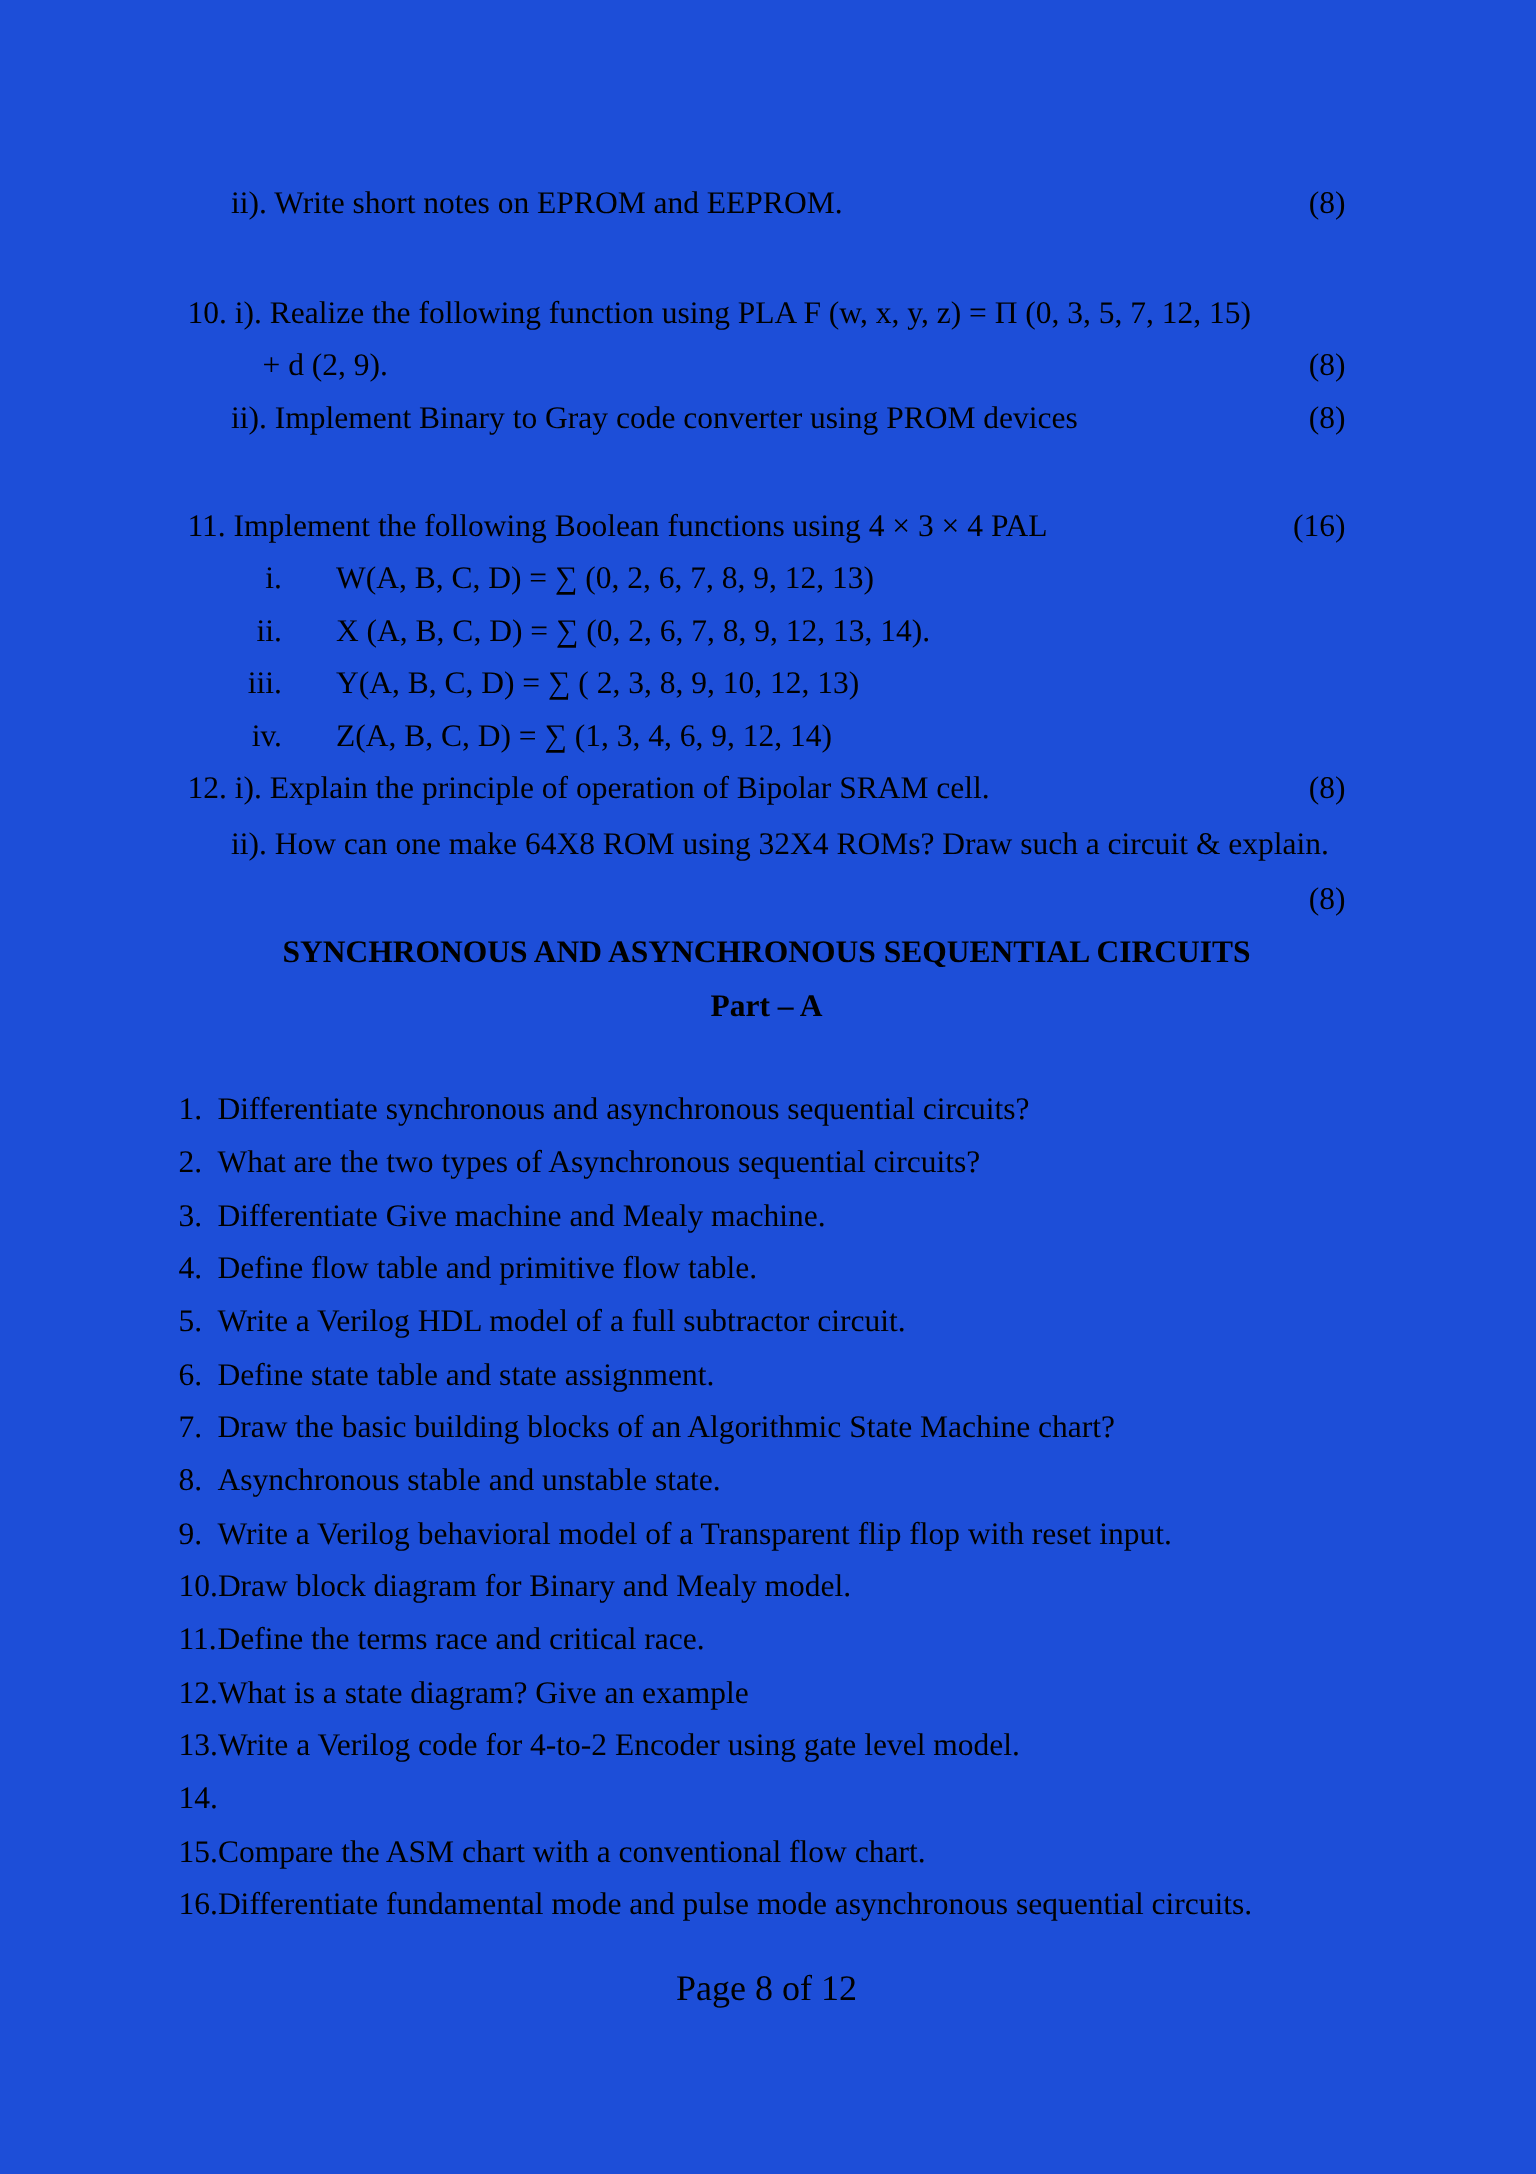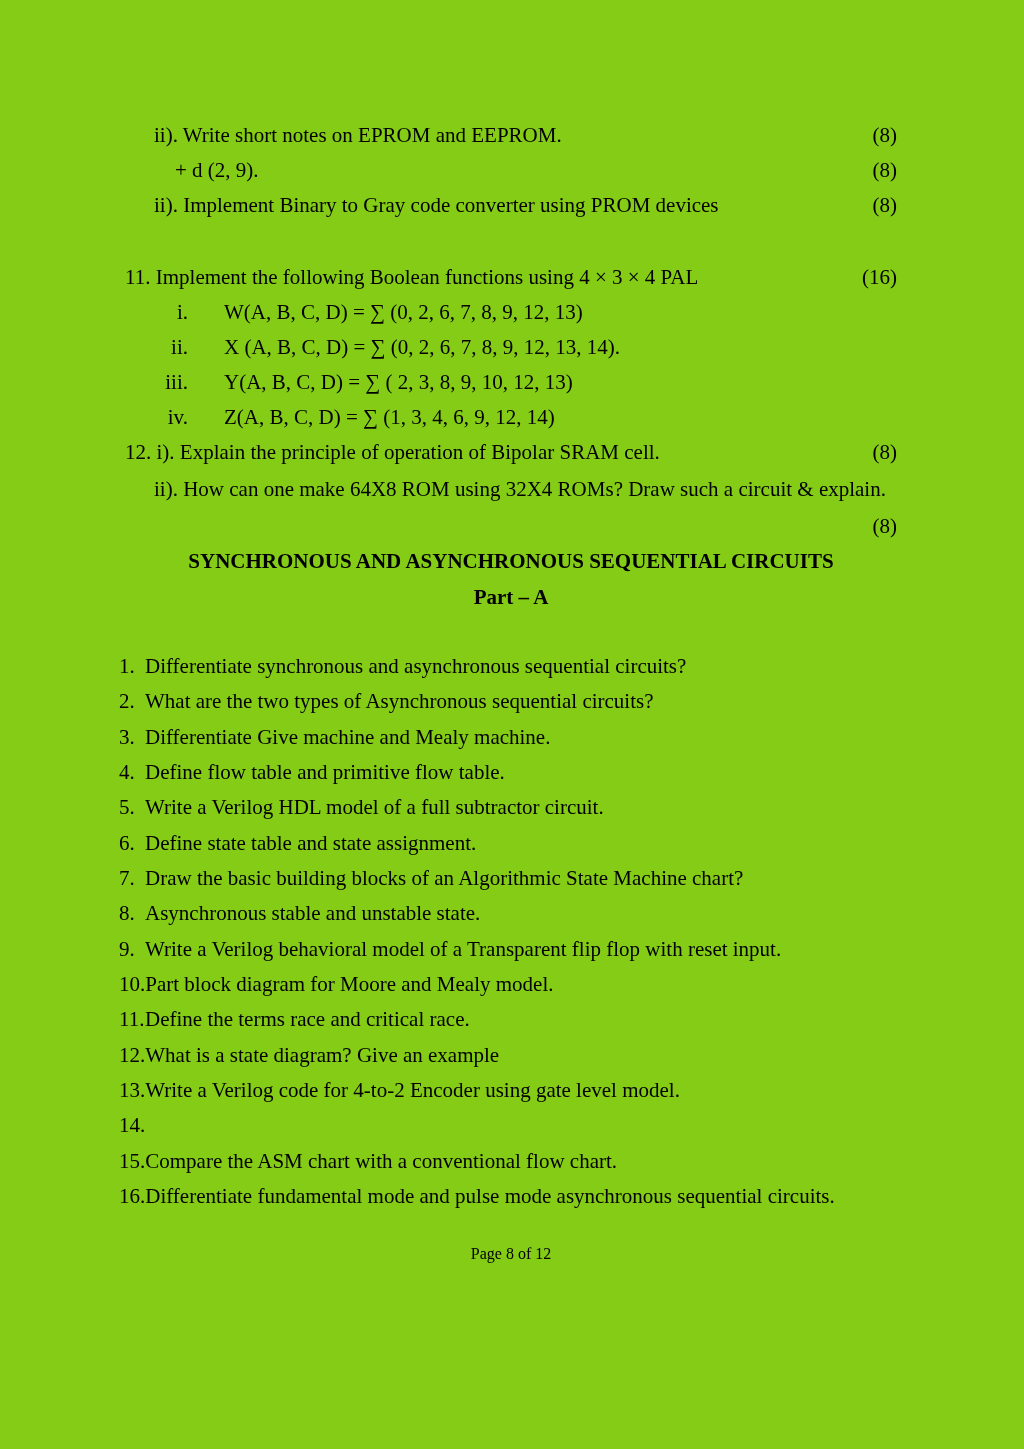--- a/index.html
+++ b/index.html
@@ -2,21 +2,21 @@
 <html><head>
 <meta charset="utf-8">
 <style>
   html, body { margin: 0; padding: 0; background: #ffffff; }
   .page {
     position: relative;
     width: 1024px;
     height: 1449px;
     box-sizing: border-box;
     padding: 118px 127px 0 125px;
-    background: #84cc16;
+    background: #1d4ed8;
     color: #000000;
     font-family: "Liberation Serif", "DejaVu Serif", serif;
     font-size: 21px;
     line-height: 35px;
     overflow: hidden;
   }
   .row { display: flex; justify-content: space-between; align-items: baseline; }
   .row .t { flex: 1 1 auto; }
   .row .m { flex: 0 0 auto; text-align: right; padding-left: 12px; white-space: nowrap; }
   .ind1 { padding-left: 29px; }
@@ -26,32 +26,35 @@
   .gap-xs { margin-top: 2px; }
   .gap-1 { margin-top: 1px; }
   .sub { display: flex; }
   .sub .roman { flex: 0 0 63px; text-align: right; }
   .sub .f { margin-left: 36px; }
   .center { text-align: center; font-weight: bold; }
   .pa-list { list-style: none; margin: 34px 0 0 -6px; padding: 0; }
   .pa-list li { display: flex; }
   .pa-list li + li { margin-top: 0.35px; }
   .pa-list .num { flex: 0 0 26px; }
-  .footer { text-align: center; margin-top: 22px; font-size: 16px; }
+  .footer { text-align: center; margin-top: 22px; font-size: 24px; }
 </style>
 </head>
 <body>
 
 <div class="page">
 
   <div class="row">
     <span class="t ind1">ii). Write short notes on EPROM and EEPROM.</span>
     <span class="m">(8)</span>
   </div>
 
+  <div class="row gap-lg">
+    <span class="t">10. i). Realize the following function using PLA F (w, x, y, z) = Π (0, 3, 5, 7, 12, 15)</span>
+  </div>
   <div class="row">
     <span class="t ind2">+ d (2, 9).</span>
     <span class="m">(8)</span>
   </div>
   <div class="row">
     <span class="t ind1">ii). Implement Binary to Gray code converter using PROM devices</span>
     <span class="m">(8)</span>
   </div>
 
   <div class="row gap-md">
@@ -126,21 +129,21 @@
       <li>
       <span class="num">8.</span>
       <span class="qt">Asynchronous stable and unstable state.</span>
     </li>
       <li>
       <span class="num">9.</span>
       <span class="qt">Write a Verilog behavioral model of a Transparent flip flop with reset input.</span>
     </li>
       <li>
       <span class="num">10.</span>
-      <span class="qt">Part block diagram for Moore and Mealy model.</span>
+      <span class="qt">Draw block diagram for Binary and Mealy model.</span>
     </li>
       <li>
       <span class="num">11.</span>
       <span class="qt">Define the terms race and critical race.</span>
     </li>
       <li>
       <span class="num">12.</span>
       <span class="qt">What is a state diagram? Give an example</span>
     </li>
       <li>

